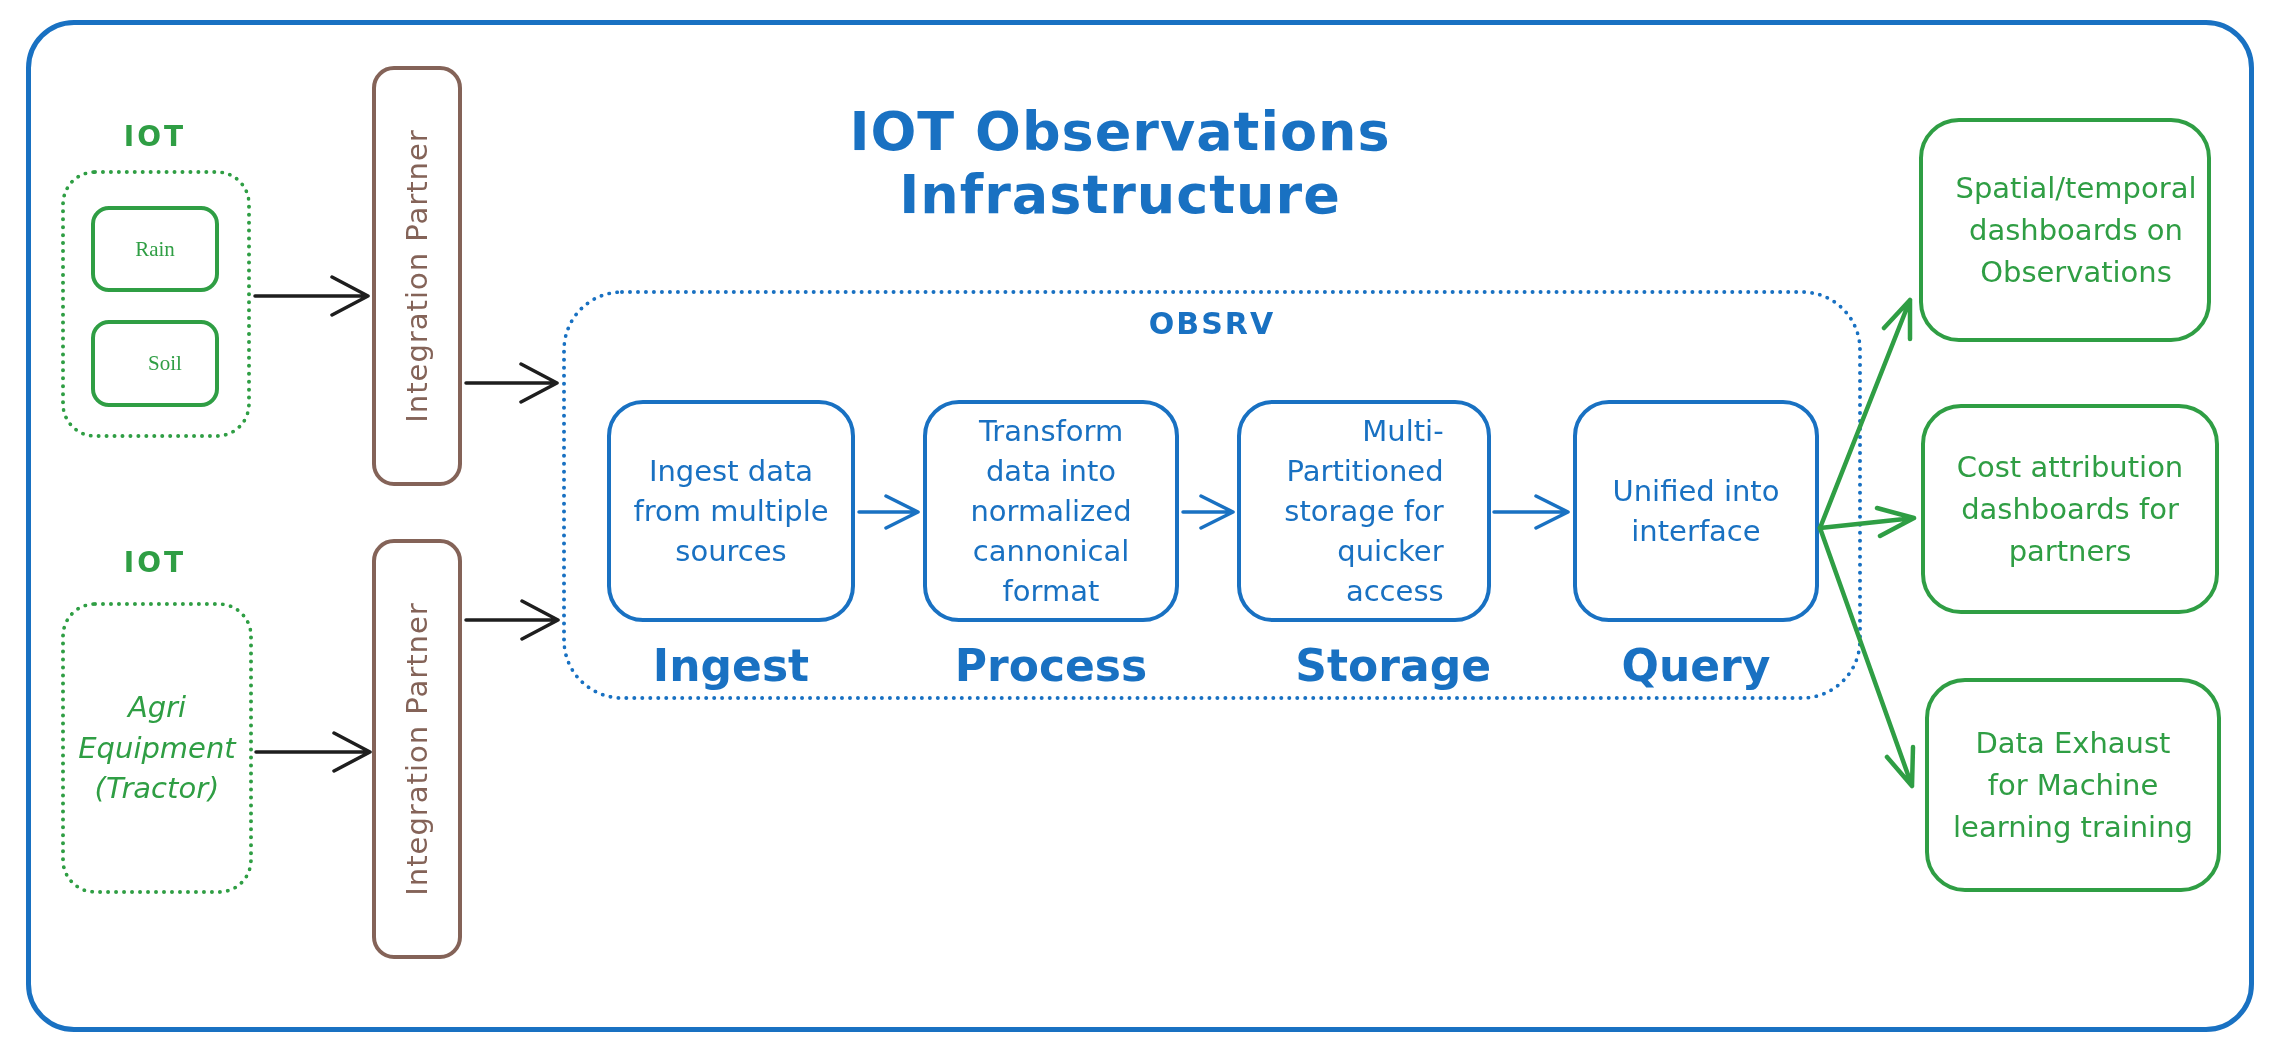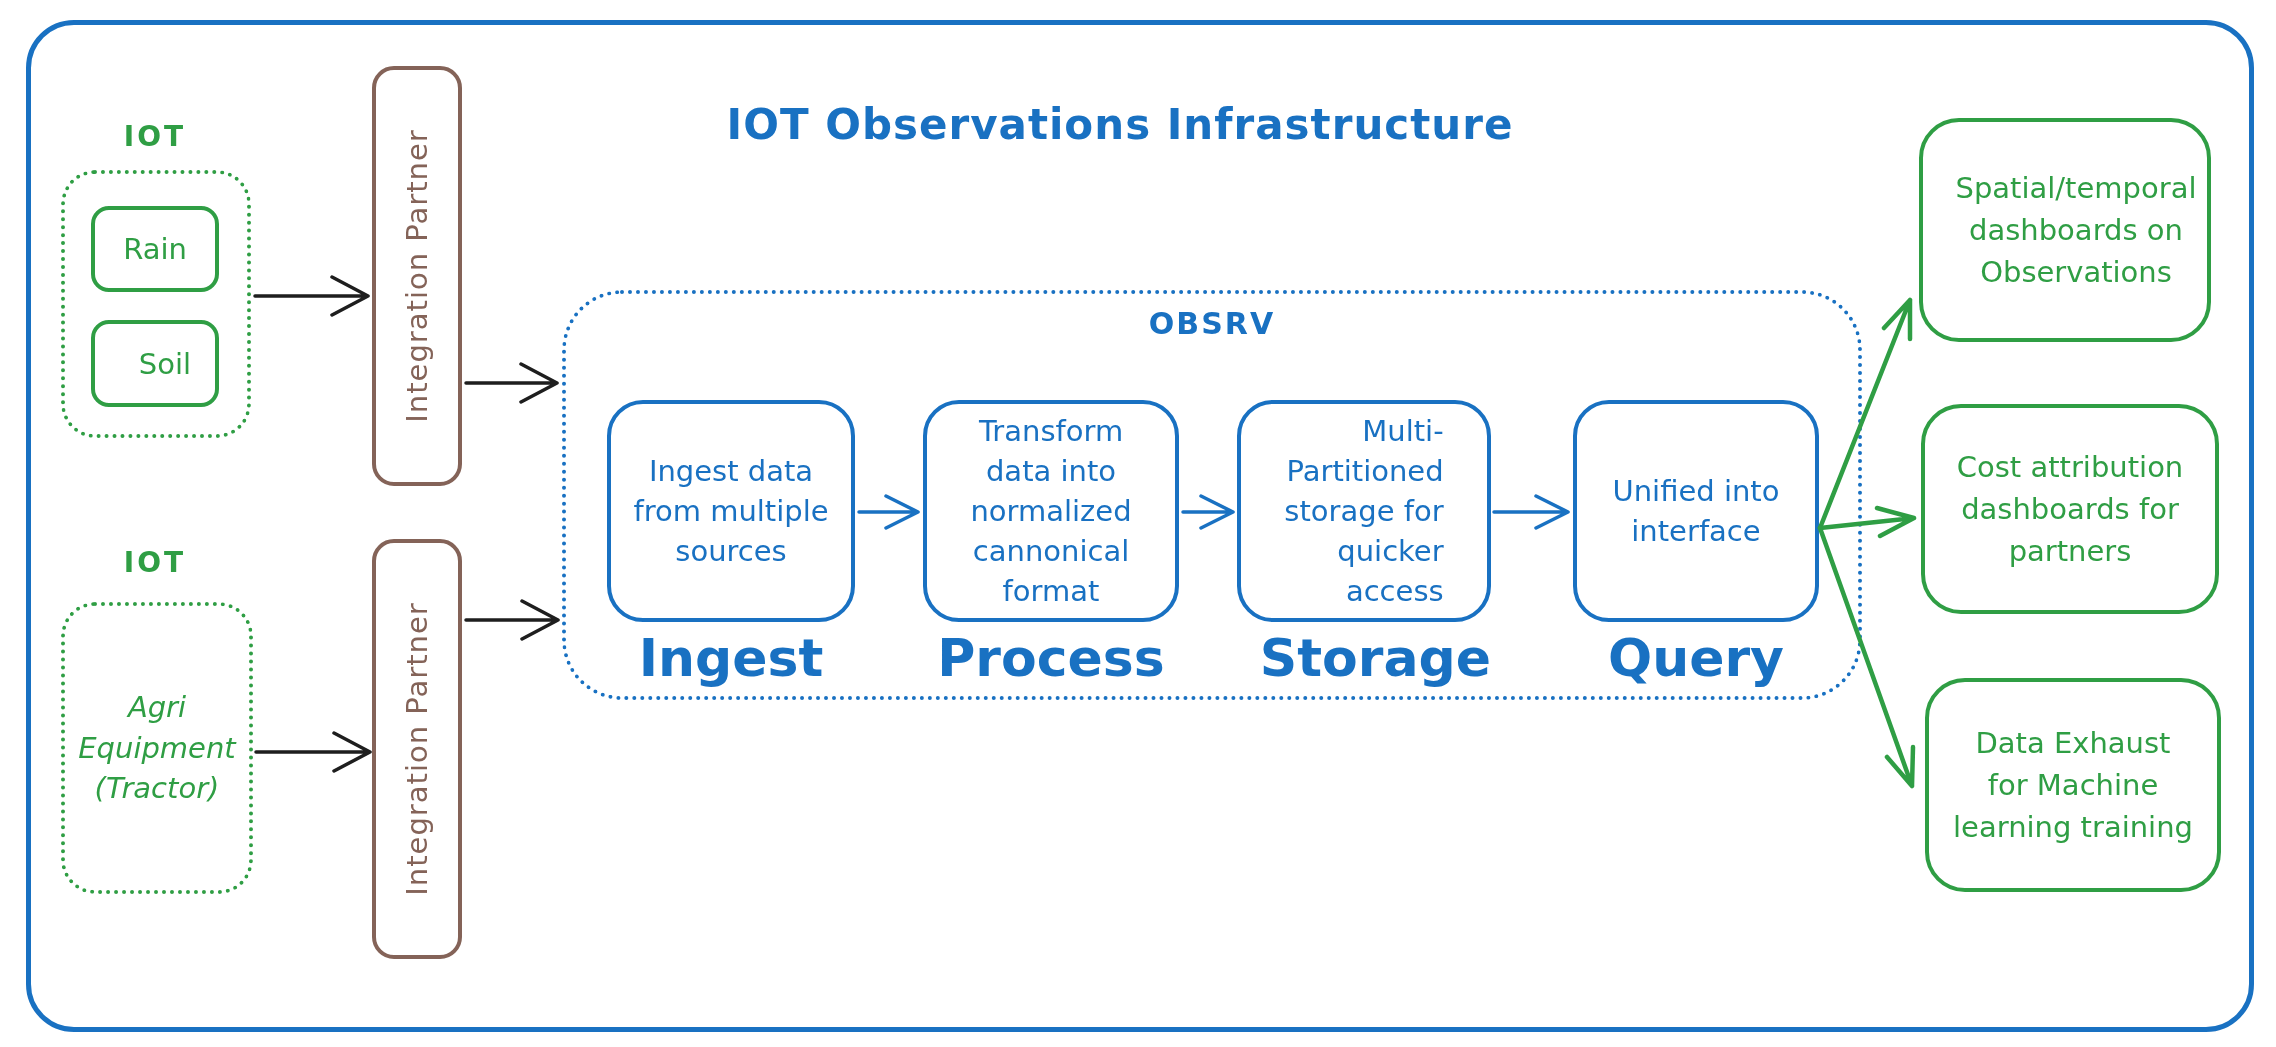--- a/index.html
+++ b/index.html
@@ -14,30 +14,30 @@
     position:relative;width:2276px;height:1047px;background:var(--bg);
     font-family:"DejaVu Sans","Liberation Sans",sans-serif;overflow:hidden;
   }
   .abs{position:absolute;box-sizing:border-box;}
   .frame{
     left:26px;top:20px;width:2228px;height:1012px;
     border:5px solid var(--blue);border-radius:48px;
   }
   .title{
     left:660px;top:100px;width:920px;text-align:center;
-    font-size:42px;font-weight:bold;color:var(--blue);letter-spacing:1px;
+    font-size:54px;font-weight:bold;color:var(--blue);letter-spacing:1px;
   }
   .group-label{
     color:var(--green);font-size:28px;font-weight:bold;
     text-align:center;letter-spacing:3px;
   }
   .dotted-green{border:4px dotted var(--green);border-radius:34px;}
   .sensor{
     border:4px solid var(--green);border-radius:18px;color:var(--green);
-    font-size:29px;display:flex;align-items:center;justify-content:center;
+    font-size:21px;display:flex;align-items:center;justify-content:center;font-family:Liberation Serif, serif;
   }
   .ip{
     border:4px solid var(--brown);border-radius:22px;
     display:flex;align-items:center;justify-content:center;
   }
   .ip .vtext{
     transform:rotate(-90deg);white-space:nowrap;color:var(--brown);
     font-size:29px;letter-spacing:1px;font-weight:500;
   }
   .agri-wrap{display:flex;align-items:center;justify-content:center;font-style:italic;}
@@ -49,21 +49,21 @@
   .obsrv-label{
     color:var(--blue);font-size:30px;font-weight:bold;
     text-align:center;letter-spacing:2px;
   }
   .stage{
     border:4px solid var(--blue);border-radius:36px;color:var(--blue);
     font-size:29px;line-height:1.38;text-align:center;white-space:pre-line;
     display:flex;align-items:center;justify-content:center;
   }
   .stage-caption{
-    color:var(--blue);font-size:52px;font-weight:bold;text-align:center;
+    color:var(--blue);font-size:44px;font-weight:bold;text-align:center;margin-top:12px;
   }
   .out{
     border:4px solid var(--green);border-radius:40px;color:var(--green);
     font-size:29px;line-height:1.45;text-align:center;white-space:pre-line;
     display:flex;align-items:center;justify-content:center;
   }
   svg.arrows{position:absolute;left:0;top:0;pointer-events:none;}
   svg.arrows path{fill:none;stroke-linecap:round;stroke-linejoin:round;}
   .black-arrow path{stroke:var(--ink);stroke-width:3.5px;}
   .blue-arrow path{stroke:var(--blue);stroke-width:3.5px;}

